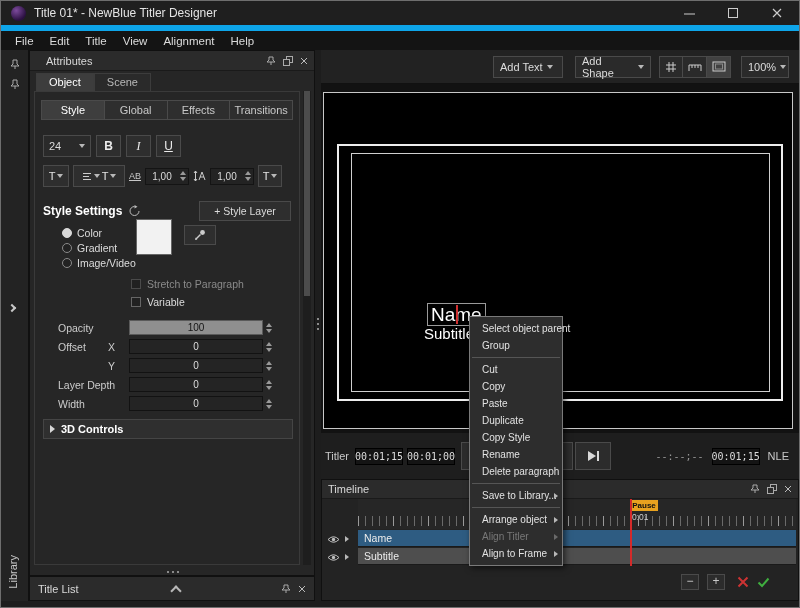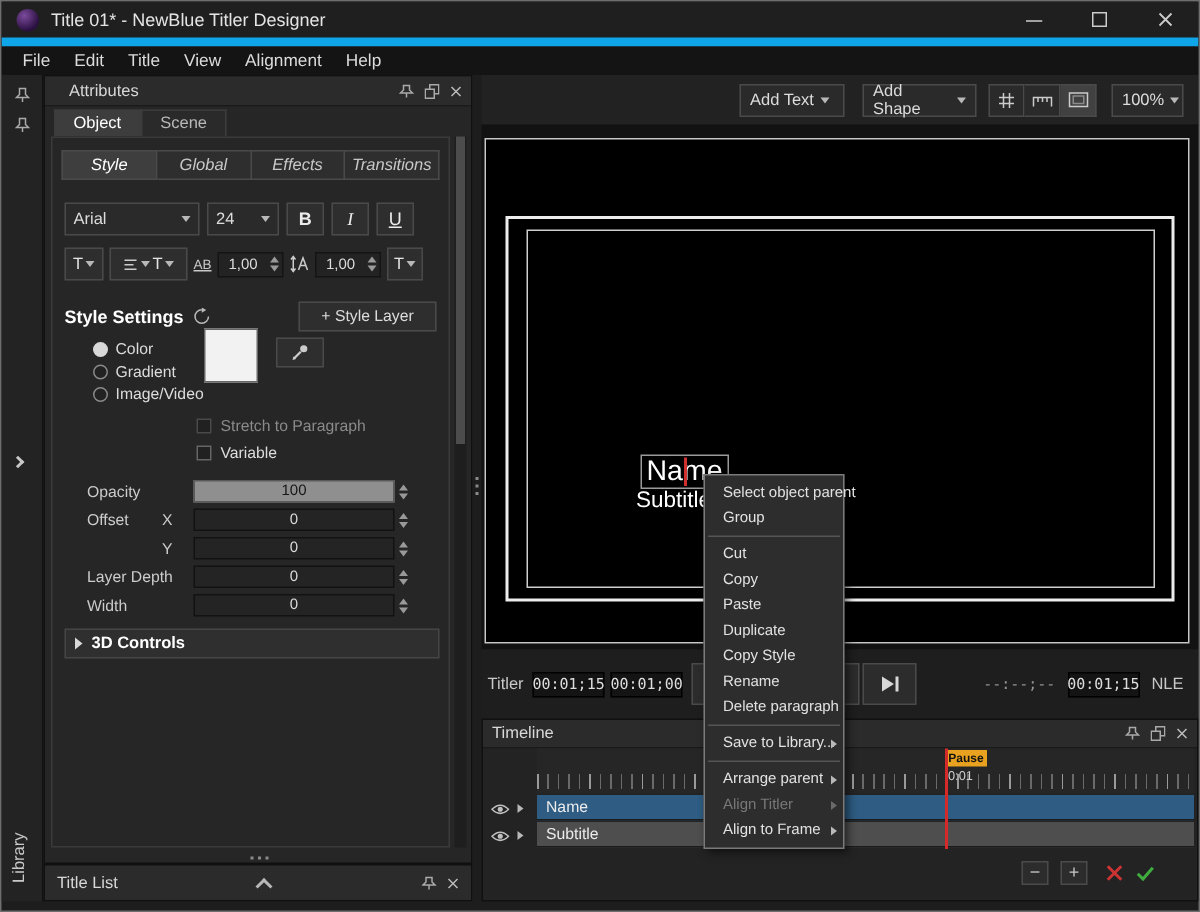--- a/index.html
+++ b/index.html
@@ -32,21 +32,21 @@
   .picon { display:flex; align-items:center; justify-content:center; }
   .attr-tabs { height:20px; display:flex; padding-left:6px; align-items:flex-end; }
   .attr-tab { padding:2px 12px 3px; font-size:11px; color:#b8b8b8; background:#2a2a2a; border:1px solid #3c3c3c; border-bottom:none; }
   .attr-tab.selected { background:#3d3d3d; color:#fff; }
   .attr-body { position:absolute; left:4px; top:40px; width:266px; bottom:10px; border:1px solid #3a3a3a; background:#262626; overflow:hidden; }
   .attr-scrollbar { position:absolute; right:3px; top:40px; width:8px; bottom:10px; background:#1e1e1e; }
   .attr-thumb { position:absolute; left:1px; top:0; width:6px; height:205px; background:#4c4c4c; }
   .panel-dots { position:absolute; left:50%; bottom:2px; width:2px; height:2px; background:#8a8a8a; box-shadow:5px 0 #8a8a8a,-5px 0 #8a8a8a; }
 
   .subtabs { display:flex; margin:8px 6px 0; }
-  .subtab { flex:1; height:20px; font-size:11px; color:#c8c8c8; background:#2e2e2e; border:1px solid #4a4a4a; border-left:none; display:flex; align-items:center; justify-content:center;font-style:italic; }
+  .subtab { flex:1; height:20px; font-size:11px; color:#c8c8c8; background:#2e2e2e; border:1px solid #4a4a4a; border-left:none; display:flex; align-items:center; justify-content:center; }
   .subtab:first-child { border-left:1px solid #4a4a4a; }
   .subtab.selected { background:#3e3e3e; color:#fff; }
 
   .font-row { display:flex; gap:5px; margin:15px 8px 0; height:22px; }
   .select { background:#2a2a2a; border:1px solid #4a4a4a; color:#dcdcdc; font-size:11px; display:flex; align-items:center; padding:0 5px; }
   .select .lbl { flex:1; overflow:hidden; white-space:nowrap; }
   .caret-down { width:0; height:0; border-left:3.5px solid transparent; border-right:3.5px solid transparent; border-top:4px solid #b8b8b8; flex:none; }
   .caret-right-s { width:0; height:0; border-top:3px solid transparent; border-bottom:3px solid transparent; border-left:4px solid #b8b8b8; }
   .fmt-btn { width:25px; background:#2e2e2e; border:1px solid #4a4a4a; color:#ececec; font-size:12px; display:flex; align-items:center; justify-content:center; }
   .b { font-weight:bold; } .i { font-style:italic; font-family:"Liberation Serif",serif; } .u { text-decoration:underline; }
@@ -239,24 +239,20 @@
 
     <div class="attr-body">
       <div class="subtabs">
         <span class="subtab selected">Style</span>
         <span class="subtab">Global</span>
         <span class="subtab">Effects</span>
         <span class="subtab">Transitions</span>
       </div>
 
       <div class="font-row">
-        <div class="select" style="width:90px;">
-          <span class="lbl">Arial</span>
-          <span class="caret-down"></span>
-        </div>
         <div class="select" style="width:48px;">
           <span class="lbl">24</span>
           <span class="caret-down"></span>
         </div>
         <div class="fmt-btn b">B</div>
         <div class="fmt-btn i">I</div>
         <div class="fmt-btn u">U</div>
       </div>
 
       <div class="row2">
@@ -591,21 +587,21 @@
     <div class="ctx-item">
         <span class="ctx-label">Delete paragraph</span>
       </div>
     <div class="ctx-sep"></div>
     <div class="ctx-item">
         <span class="ctx-label">Save to Library...</span>
         <span class="subarrow"></span>
       </div>
     <div class="ctx-sep"></div>
     <div class="ctx-item">
-        <span class="ctx-label">Arrange parent</span>
+        <span class="ctx-label">Arrange object</span>
         <span class="subarrow"></span>
       </div>
     <div class="ctx-item disabled">
         <span class="ctx-label">Align Titler</span>
         <span class="subarrow"></span>
       </div>
     <div class="ctx-item">
         <span class="ctx-label">Align to Frame</span>
         <span class="subarrow"></span>
       </div>

